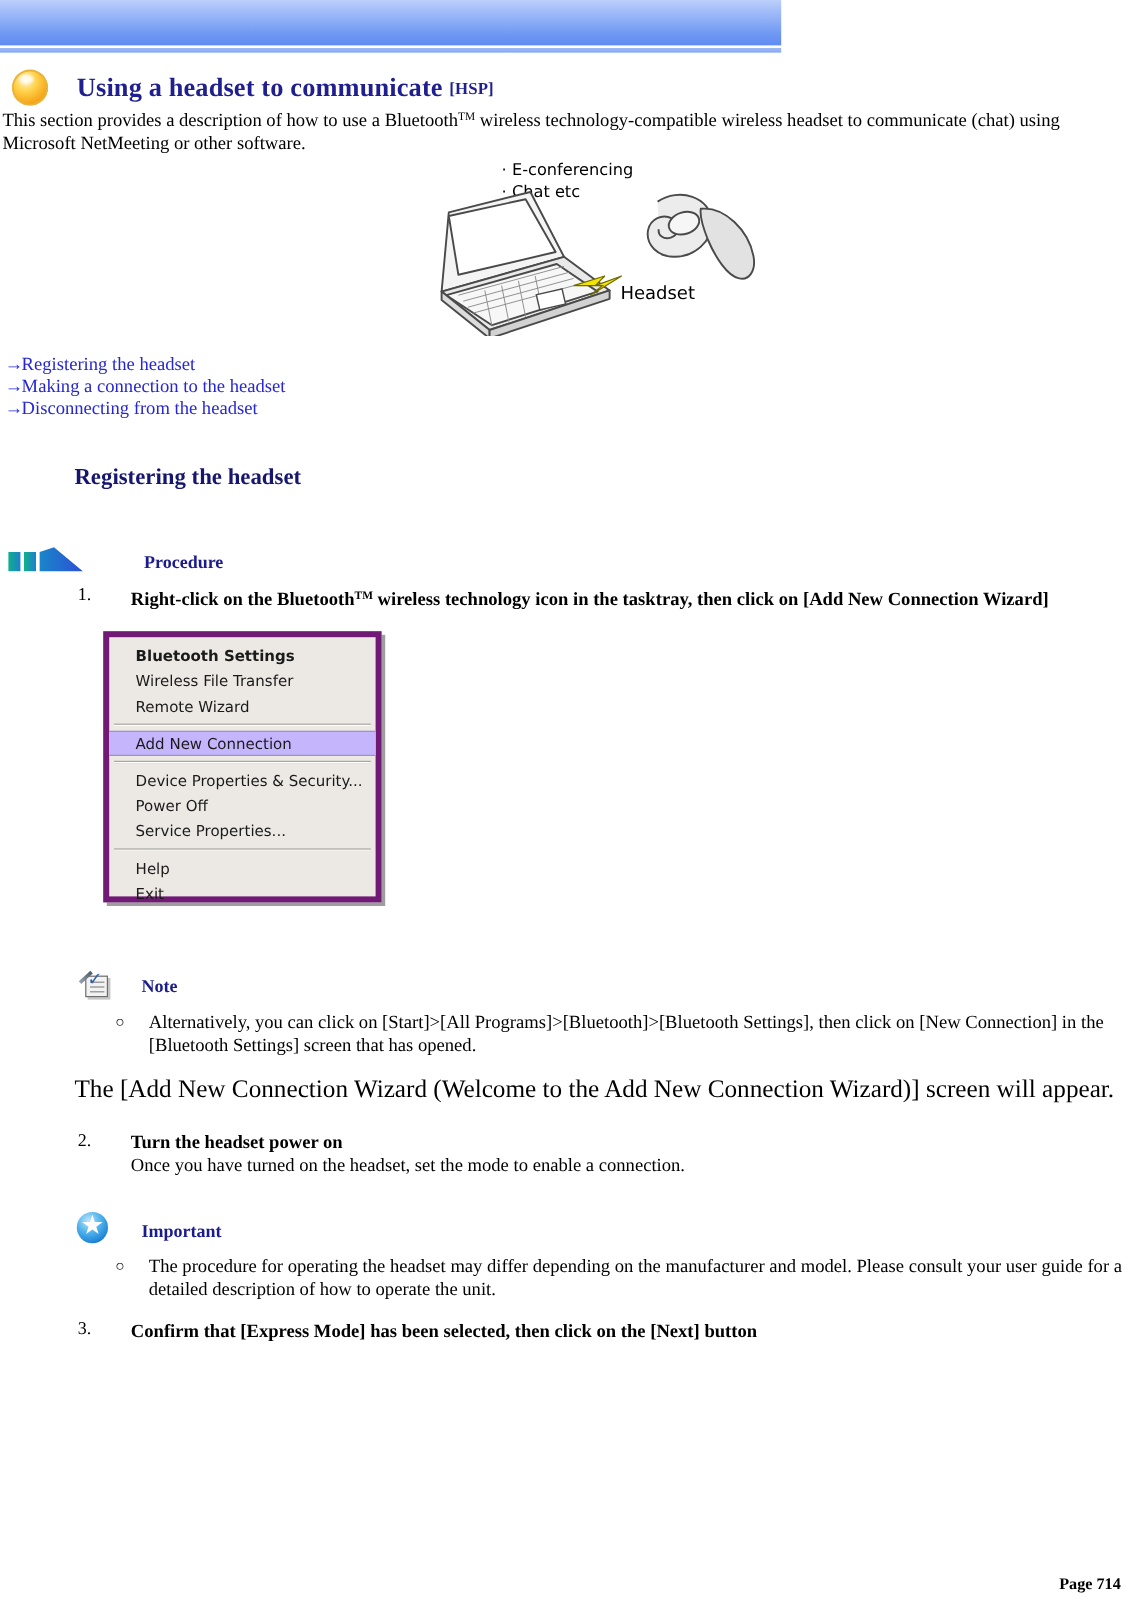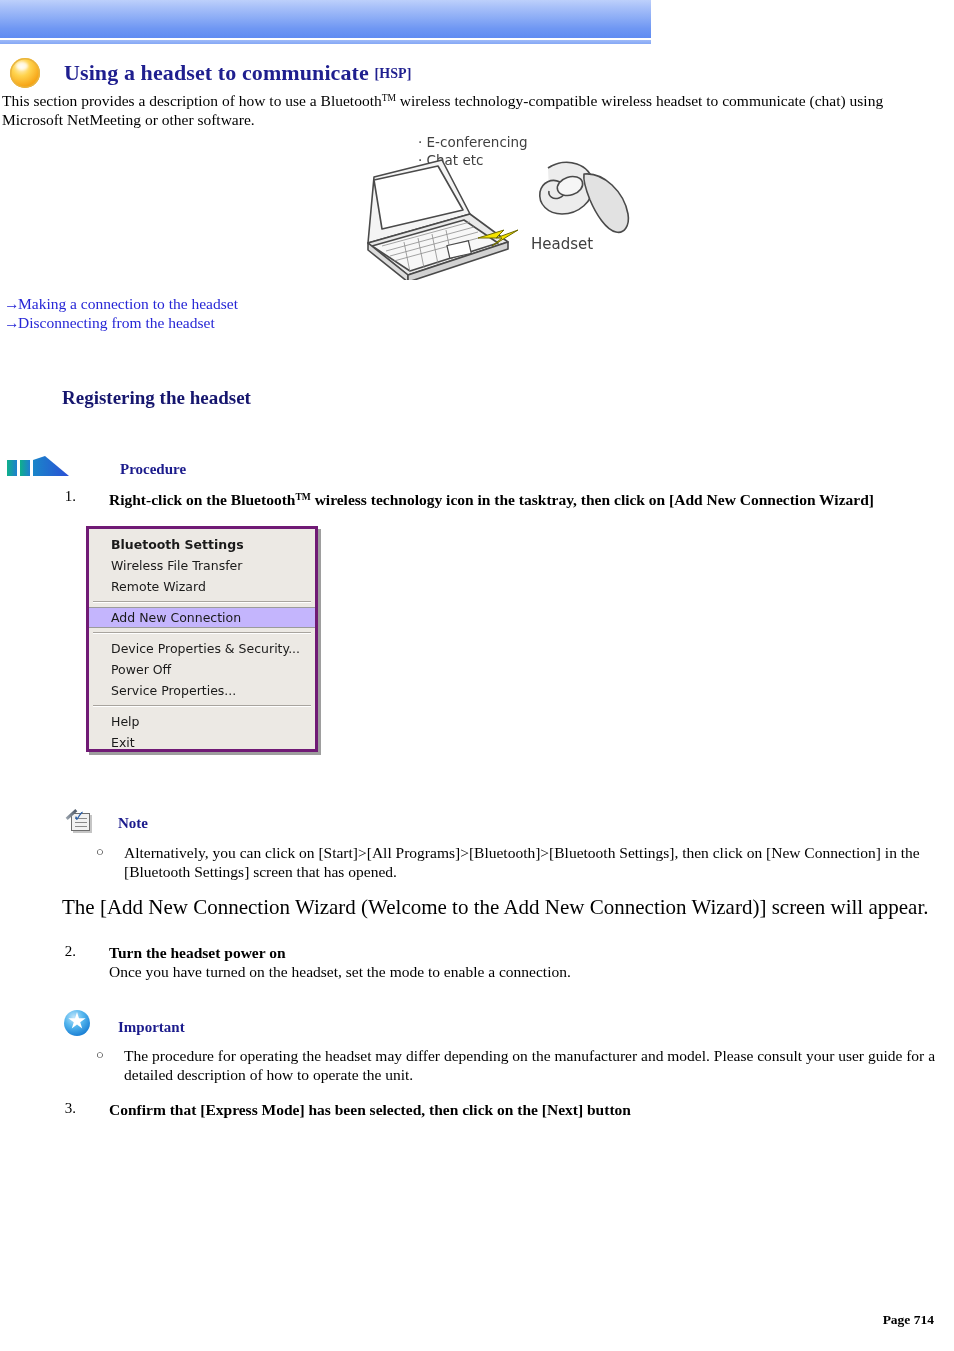--- a/index.html
+++ b/index.html
@@ -117,26 +117,26 @@
     position: absolute;
     left: 352px;
     top: 130px;
     width: 280px;
     height: 150px;
   }
   .illus-caption {
     position: absolute;
     font-family: "DejaVu Sans", "Liberation Sans", sans-serif;
     font-size: 13.5px;
-    color: #404040;
+    color: #000000;
     white-space: nowrap;
   }
   .cap-a { left: 66px; top: 4px; }
   .cap-b { left: 66px; top: 22px; }
-  .cap-head { left: 163px; top: 105px; font-size: 15px; margin-left: 16px; }
+  .cap-head { left: 149px; top: 105px; font-size: 15px; margin-left: 16px; }
 
   
   .links {
     position: absolute;
     left: 4px;
     top: 295px;
     width: 500px;
   }
   .link-line {
     display: block;
@@ -299,21 +299,21 @@
     transform: skewX(0deg);
   }
 
   .menu-panel {
     position: absolute;
     left: 0;
     top: 0;
     width: 232px;
     height: 226px;
     background: #ece9e4;
-    border: 3px solid #701a75;
+    border: 5px solid #701a75;
     box-sizing: border-box;
     box-shadow: 3px 3px 0 rgba(40,40,40,0.45);
   }
   .menu-item {
     position: relative;
     height: 21px;
     line-height: 21px;
     padding-left: 22px;
     font-family: "DejaVu Sans", "Liberation Sans", sans-serif;
     font-size: 12.5px;
@@ -517,20 +517,21 @@
                C196 84 186 74 188 62 C190 52 200 48 208 52
                C215 56 214 66 207 68 C201 70 196 66 197 61" fill="#ececec"></path>
       <path d="M232 44 C252 42 272 62 276 84 C278 96 272 104 264 102
                C254 100 244 84 238 70 C234 60 231 50 232 44 Z" fill="#e2e2e2"></path>
       <ellipse cx="218" cy="56" rx="13" ry="9" fill="#f6f6f6" transform="rotate(-18 218 56)"></ellipse>
     </g>
   </svg>
 </div>
 
 <div class="links">
+  <a href="#" class="link-line"><span class="arrow">→</span><span>Registering the headset</span></a>
   <a href="#" class="link-line"><span class="arrow">→</span><span>Making a connection to the headset</span></a>
   <a href="#" class="link-line"><span class="arrow">→</span><span>Disconnecting from the headset</span></a>
 </div>
 
 <div class="section-head">Registering the headset</div>
 
 <div class="proc-icon">
   <svg width="68" height="26">
     <defs>
       <linearGradient id="pg1" x1="0" y1="0" x2="1" y2="0">

